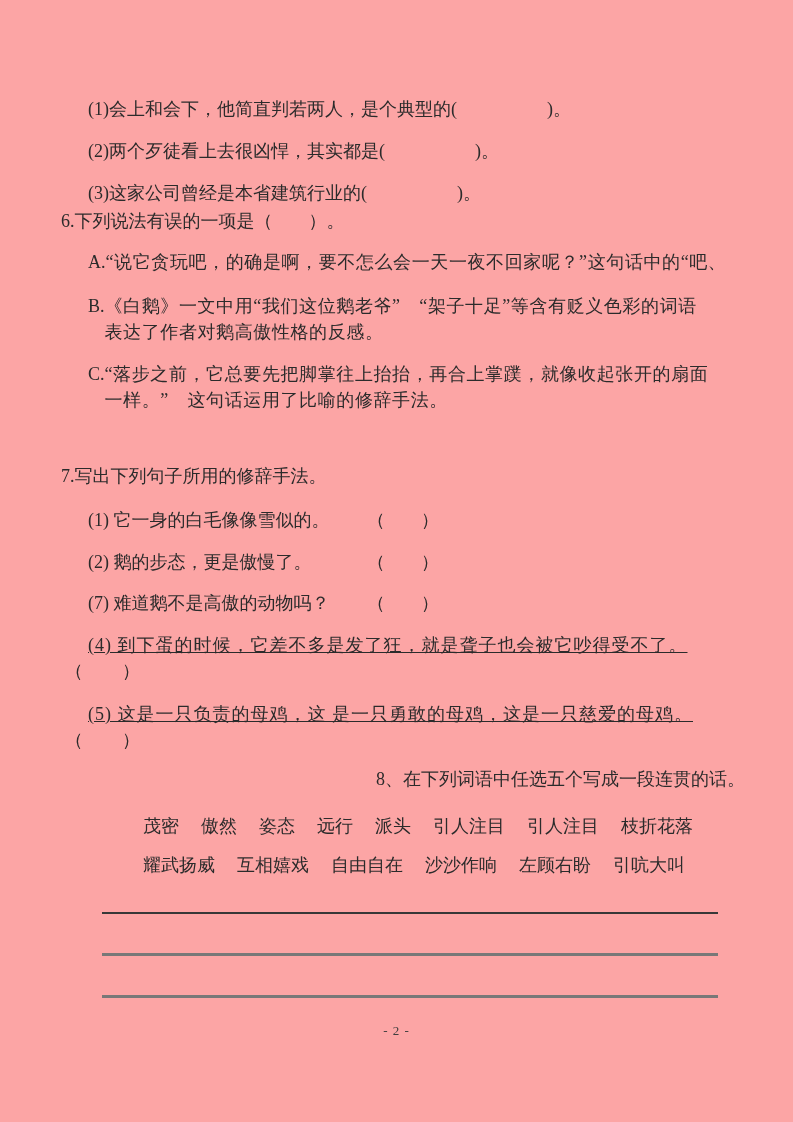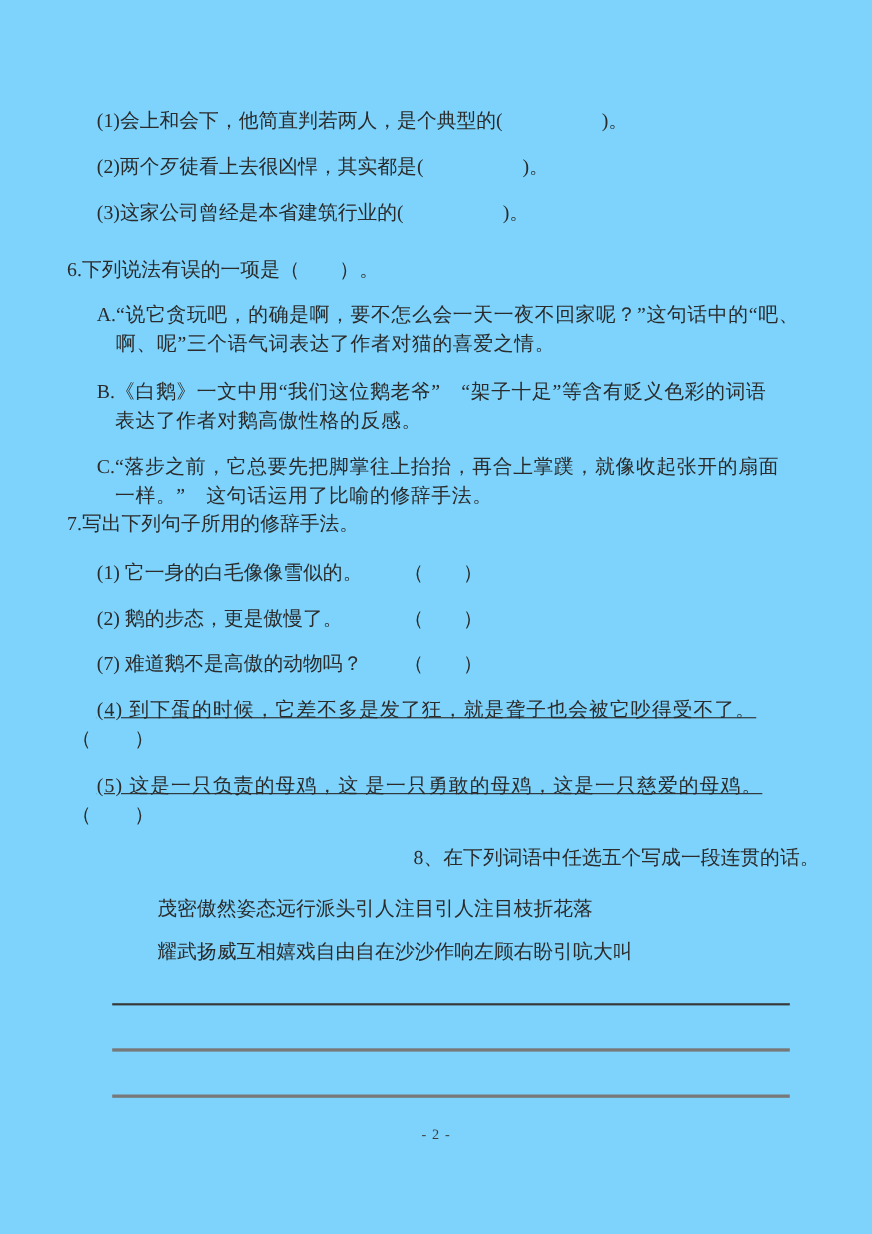--- a/index.html
+++ b/index.html
@@ -4,34 +4,34 @@
 <style>
   html, body {
     margin: 0;
     padding: 0;
     background: #ffffff;
   }
   .page {
     position: relative;
     width: 793px;
     height: 1122px;
-    background: #7dd3fc;
+    background: #fca5a5;
     font-family: "Liberation Serif", "DejaVu Serif", serif;
     font-size: 18px;
     line-height: 26px;
     color: #2b2b2b;
     overflow: hidden;
   }
   .section {
     position: absolute;
     left: 61px;
     right: 48px;
   }
   #sec-q5 { top: 96px; }
-  #sec-q6 { top: 232px; }
+  #sec-q6 { top: 208px; }
   #sec-q7 { top: 463px; }
   #sec-q8 { top: 766px; text-align: right; }
 
   .q5-item {
     margin-left: 27px;
     margin-bottom: 16px;
     white-space: nowrap;
   }
   .stem { white-space: nowrap; }
 
@@ -61,20 +61,21 @@
     top: 0;
   }
   .q7-item.wide .q7-text { letter-spacing: 1px; text-decoration: underline; }
   .q7-blank-below {
     margin-left: -23px;
     letter-spacing: 1px;
   }
 
   .q8-words {
     display: flex;
+    gap: 22px;
     margin-left: 82px;
     white-space: nowrap;
   }
   .q8-words.row-1 { margin-top: 21px; }
   .q8-words.row-2 { margin-top: 13px; }
 
   .writing-line {
     position: absolute;
     left: 102px;
     width: 616px;
@@ -107,21 +108,20 @@
     <div class="q5-item">(3)这家公司曾经是本省建筑行业的(　　　　　)。</div>
   </div>
 
   <div class="section" id="sec-q6">
     <div class="stem">6.下列说法有误的一项是（　　）。</div>
 
     <div class="option opt-a">
       <span class="opt-label">A.</span>
       <span class="opt-body">
         <span class="opt-line">“说它贪玩吧，的确是啊，要不怎么会一天一夜不回家呢？”这句话中的“吧、</span><br>
-        <span class="opt-line">啊、呢”三个语气词表达了作者对猫的喜爱之情。</span>
       </span>
     </div>
 
     <div class="option opt-b">
       <span class="opt-label">B.</span>
       <span class="opt-body">
         <span class="opt-line">《白鹅》一文中用“我们这位鹅老爷”　“架子十足”等含有贬义色彩的词语</span><br>
         <span class="opt-line">表达了作者对鹅高傲性格的反感。</span>
       </span>
     </div>

